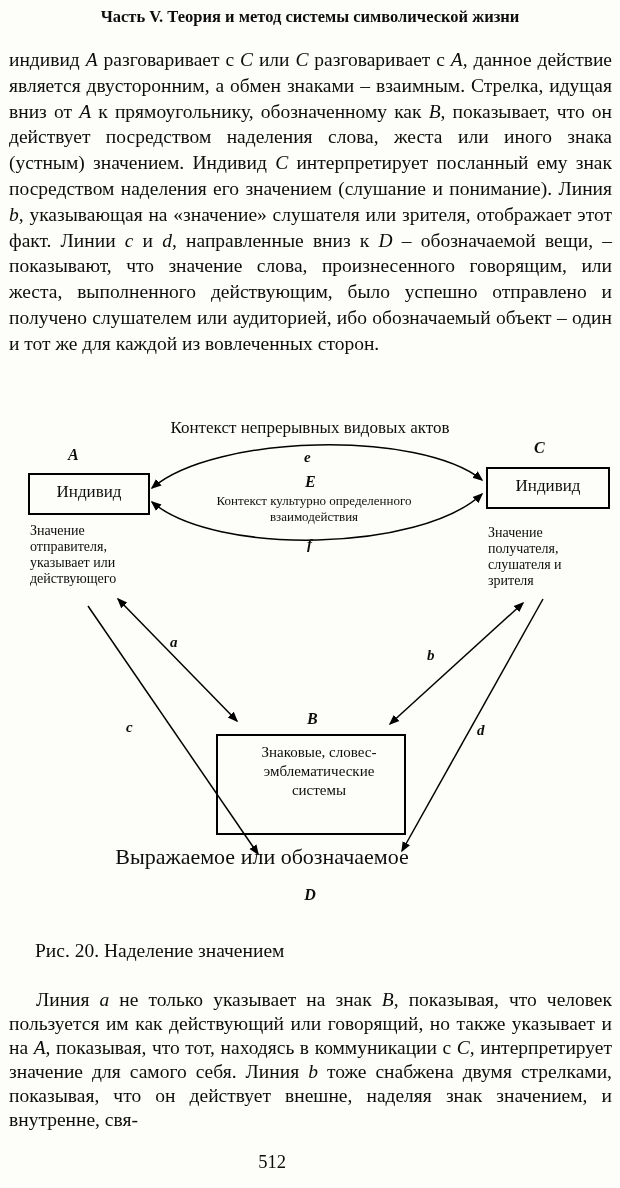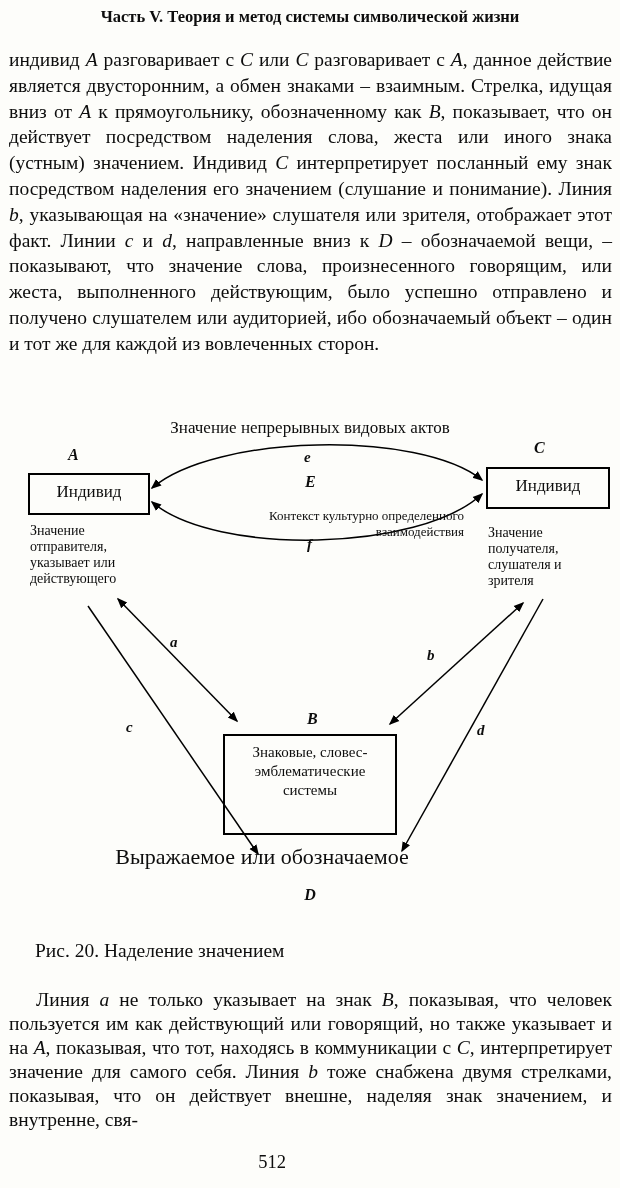--- a/index.html
+++ b/index.html
@@ -43,21 +43,21 @@
 </style>
 </head>
 <body>
 
 <div class="hdr">Часть V. Теория и метод системы символической жизни</div>
 
 <div id="para1" class="para"><span>индивид </span><i>A</i><span> разговаривает с </span><i>C</i><span> или </span><i>C</i><span> разговаривает с </span><i>A</i><span>, данное действие является двусторонним, а обмен знаками – взаимным. Стрелка, идущая вниз от </span><i>A</i><span> к прямоугольнику, обозначенному как </span><i>B</i><span>, показывает, что он действует посредством наделения слова, жеста или иного знака (устным) значением. Индивид </span><i>C</i><span> интерпретирует посланный ему знак посредством наделения его значением (слушание и понимание). Линия </span><i>b</i><span>, указывающая на «значение» слушателя или зрителя, отображает этот факт. Линии </span><i>c</i><span> и </span><i>d</i><span>, направленные вниз к </span><i>D</i><span> – обозначаемой вещи, – показывают, что значение слова, произнесенного говорящим, или жеста, выполненного действующим, было успешно отправлено и получено слушателем или аудиторией, ибо обозначаемый объект – один и тот же для каждой из вовлеченных сторон.</span></div>
 
 <div class="fig">
 
-  <div class="abs fig-title">Значение непрерывных видовых актов</div>
+  <div class="abs fig-title">Контекст непрерывных видовых актов</div>
 
   <svg class="abs" style="left:0; top:0;" width="620" height="505">
     <defs>
       <marker id="ah" viewBox="0 0 10 10" refX="8.5" refY="5" markerWidth="7" markerHeight="7" orient="auto-start-reverse">
         <path d="M0,1 L10,5 L0,9 z" fill="#000"></path>
       </marker>
     </defs>
     <path class="arrow" d="M 152 72 C 215 18, 420 14, 482 64" marker-start="url(#ah)" marker-end="url(#ah)"></path>
     <path class="arrow" d="M 152 86 C 215 140, 420 136, 482 78" marker-start="url(#ah)" marker-end="url(#ah)"></path>
     <line class="arrow" x1="118" y1="183" x2="237" y2="305" marker-start="url(#ah)" marker-end="url(#ah)"></line>
@@ -67,21 +67,21 @@
   </svg>
 
   <div class="abs big-letter" style="left:68px; top:30px;">A</div>
   <div class="abs node-box" style="left:28px; top:57px; width:118px; height:38px; line-height:34px;">Индивид</div>
 
   <div class="abs big-letter" style="left:534px; top:23px;">C</div>
   <div class="abs node-box" style="left:486px; top:51px; width:120px; height:38px; line-height:34px;">Индивид</div>
 
   <div class="abs small-letter" style="left:304px; top:33px;">e</div>
   <div class="abs big-letter" style="left:305px; top:57px;">E</div>
-  <div class="abs ellipse-text" style="left:164px; top:92px; width:300px;text-align:right;">
+  <div class="abs ellipse-text" style="left:164px; top:77px; width:300px;">
     <div>Контекст культурно определенного</div>
     <div>взаимодействия</div>
   </div>
   <div class="abs small-letter" style="left:307px; top:120px;">f</div>
 
   <div class="abs sublabel" style="left:30px; top:107px;">
     <div>Значение</div>
     <div>отправителя,</div>
     <div>указывает или</div>
     <div>действующего</div>
@@ -93,21 +93,21 @@
     <div>слушателя и</div>
     <div>зрителя</div>
   </div>
 
   <div class="abs small-letter" style="left:170px; top:218px;">a</div>
   <div class="abs small-letter" style="left:427px; top:231px;">b</div>
   <div class="abs small-letter" style="left:126px; top:303px;">c</div>
   <div class="abs small-letter" style="left:477px; top:306px;">d</div>
 
   <div class="abs big-letter" style="left:307px; top:294px;">B</div>
-  <div class="abs node-box sign-box-text" style="left:223px; top:318px; width:170px; height:90px;">
+  <div class="abs node-box sign-box-text" style="left:216px; top:318px; width:170px; height:90px;padding-left:16px;">
     <div>Знаковые, словес-</div>
     <div>эмблематические</div>
     <div>системы</div>
   </div>
 
   <div class="abs referent-label">Выражаемое или обозначаемое</div>
   <div class="abs referent-letter big-letter">D</div>
 
 </div>
 

